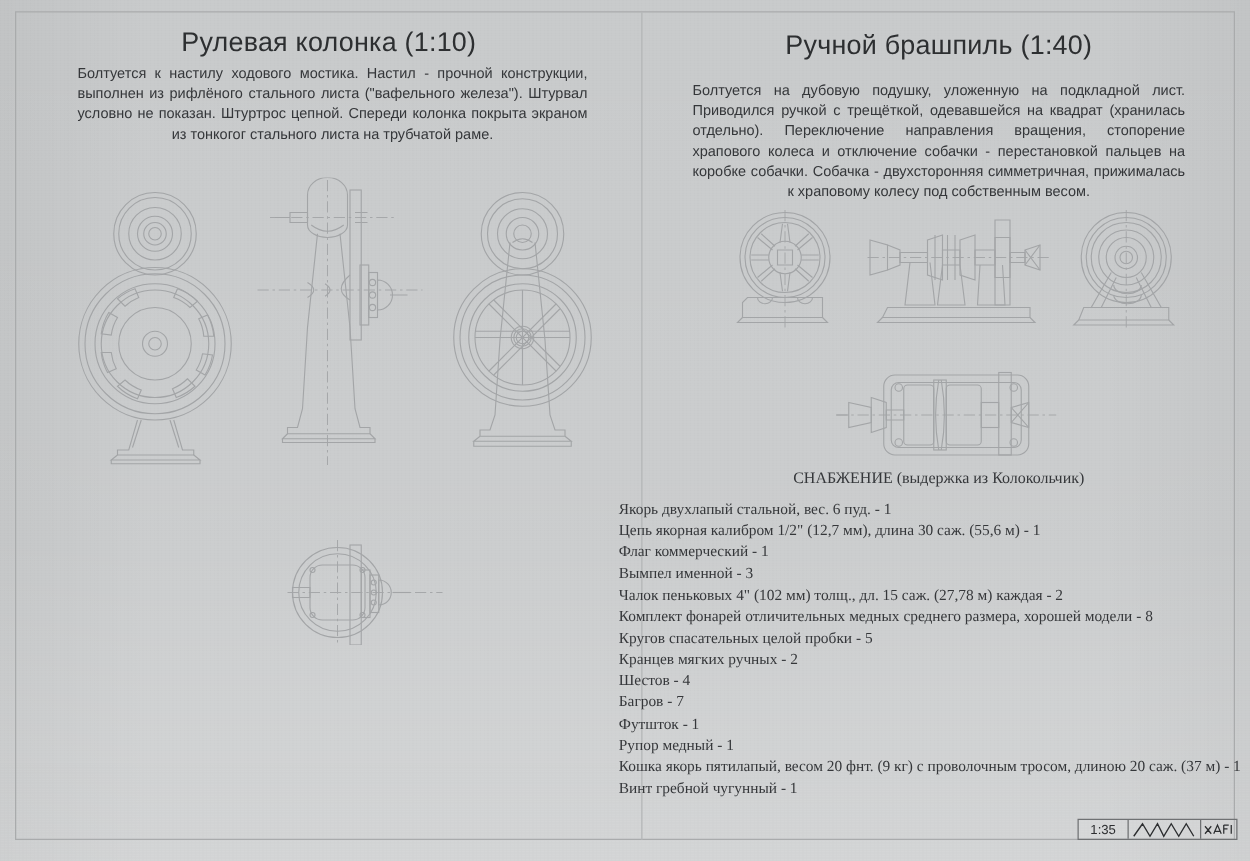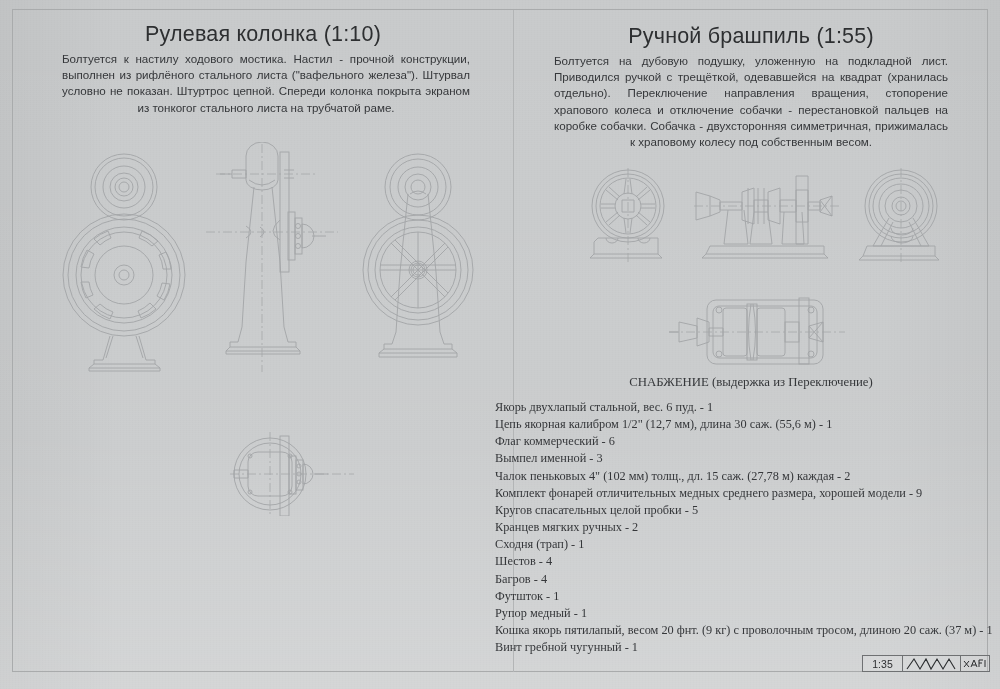--- a/index.html
+++ b/index.html
@@ -75,21 +75,21 @@
 
   .descr {
     margin: 4px 42px 0 48px;
     font-size: 11.6px;
     line-height: 16.2px;
     color: #35373a;
     text-align: justify;
     text-align-last: center;
   }
   .col-right .descr {
-    margin: 4px 40px 0 40px;
+    margin: 16px 40px 0 40px;
   }
 
   
   .draw {
     position: absolute;
     stroke: #9a9c9e;
     fill: none;
     stroke-width: 1;
   }
   .draw .thin { stroke: #a3a5a7; stroke-width: 0.9; }
@@ -282,21 +282,21 @@
       <rect class="thin" x="68" y="32" width="7" height="30"></rect>
       <circle class="thin" cx="71" cy="38" r="2"></circle>
       <circle class="thin" cx="71" cy="46" r="2"></circle>
       <circle class="thin" cx="71" cy="54" r="2"></circle>
       <path class="thin" d="M75 36 a10 10 0 0 1 0 20 z"></path>
       <line class="thin" x1="86" y1="46" x2="100" y2="46"></line>
     </g>
   </svg>
 
   <div class="col col-right">
-    <div class="title">Ручной брашпиль (1:55)</div>
+    <div class="title">Ручной брашпиль (1:40)</div>
     <div class="descr">Болтуется на дубовую подушку, уложенную на подкладной лист. Приводился ручкой с трещёткой, одевавшейся на квадрат (хранилась отдельно). Переключение направления вращения, стопорение храпового колеса и отключение собачки - перестановкой пальцев на коробке собачки. Собачка - двухсторонняя симметричная, прижималась к храповому колесу под собственным весом.</div>
   </div>
 
   <svg class="draw" style="left:572px; top:166px;" width="118" height="100" viewBox="0 0 118 100">
     <g>
       <line class="center" x1="56" y1="2" x2="56" y2="98"></line>
       <circle class="thin" cx="56" cy="40" r="36"></circle>
       <circle class="thin" cx="56" cy="40" r="32"></circle>
       <circle class="thin" cx="56" cy="40" r="28"></circle>
       <circle class="thin" cx="56" cy="40" r="13"></circle>
@@ -379,34 +379,33 @@
       <path class="thin" d="M84 12 q-5 28 0 56 M86 12 q5 28 0 56"></path>
       <rect class="thin" x="90" y="16" width="28" height="48" rx="3"></rect>
       <rect class="thin" x="118" y="30" width="14" height="20"></rect>
       <rect class="thin" x="132" y="6" width="10" height="66"></rect>
       <path class="thin" d="M142 34 L156 30 L156 50 L142 46 z"></path>
       <path class="thin" d="M142 34 L156 50 M156 30 L142 46"></path>
       <line class="thin" x1="2" y1="40" x2="12" y2="40"></line>
     </g>
   </svg>
 
-  <div class="supply-head">СНАБЖЕНИЕ (выдержка из Переключение)</div>
+  <div class="supply-head">СНАБЖЕНИЕ (выдержка из Колокольчик)</div>
 
   <div class="supply-list">
     <div>Якорь двухлапый стальной, вес. 6 пуд. - 1</div>
     <div>Цепь якорная калибром 1/2" (12,7 мм), длина 30 саж. (55,6 м) - 1</div>
-    <div>Флаг коммерческий - 6</div>
+    <div>Флаг коммерческий - 1</div>
     <div>Вымпел именной - 3</div>
     <div>Чалок пеньковых 4" (102 мм) толщ., дл. 15 саж. (27,78 м) каждая -  2</div>
-    <div>Комплект фонарей отличительных медных среднего размера, хорошей модели - 9</div>
+    <div>Комплект фонарей отличительных медных среднего размера, хорошей модели - 8</div>
     <div>Кругов спасательных целой пробки - 5</div>
     <div>Кранцев мягких ручных - 2</div>
-    <div>Сходня (трап) - 1</div>
     <div>Шестов - 4</div>
-    <div>Багров - 4</div>
+    <div>Багров - 7</div>
     <div>Футшток - 1</div>
     <div>Рупор медный - 1</div>
     <div>Кошка якорь пятилапый, весом 20 фнт. (9 кг) с проволочным тросом, длиною 20 саж. (37 м) - 1</div>
     <div>Винт гребной чугунный - 1</div>
   </div>
 
   <div class="titleblock">
     <div class="tb-cell tb-scale">1:35</div>
     <div class="tb-cell tb-sign">
       <svg width="54" height="14" viewBox="0 0 54 14">

